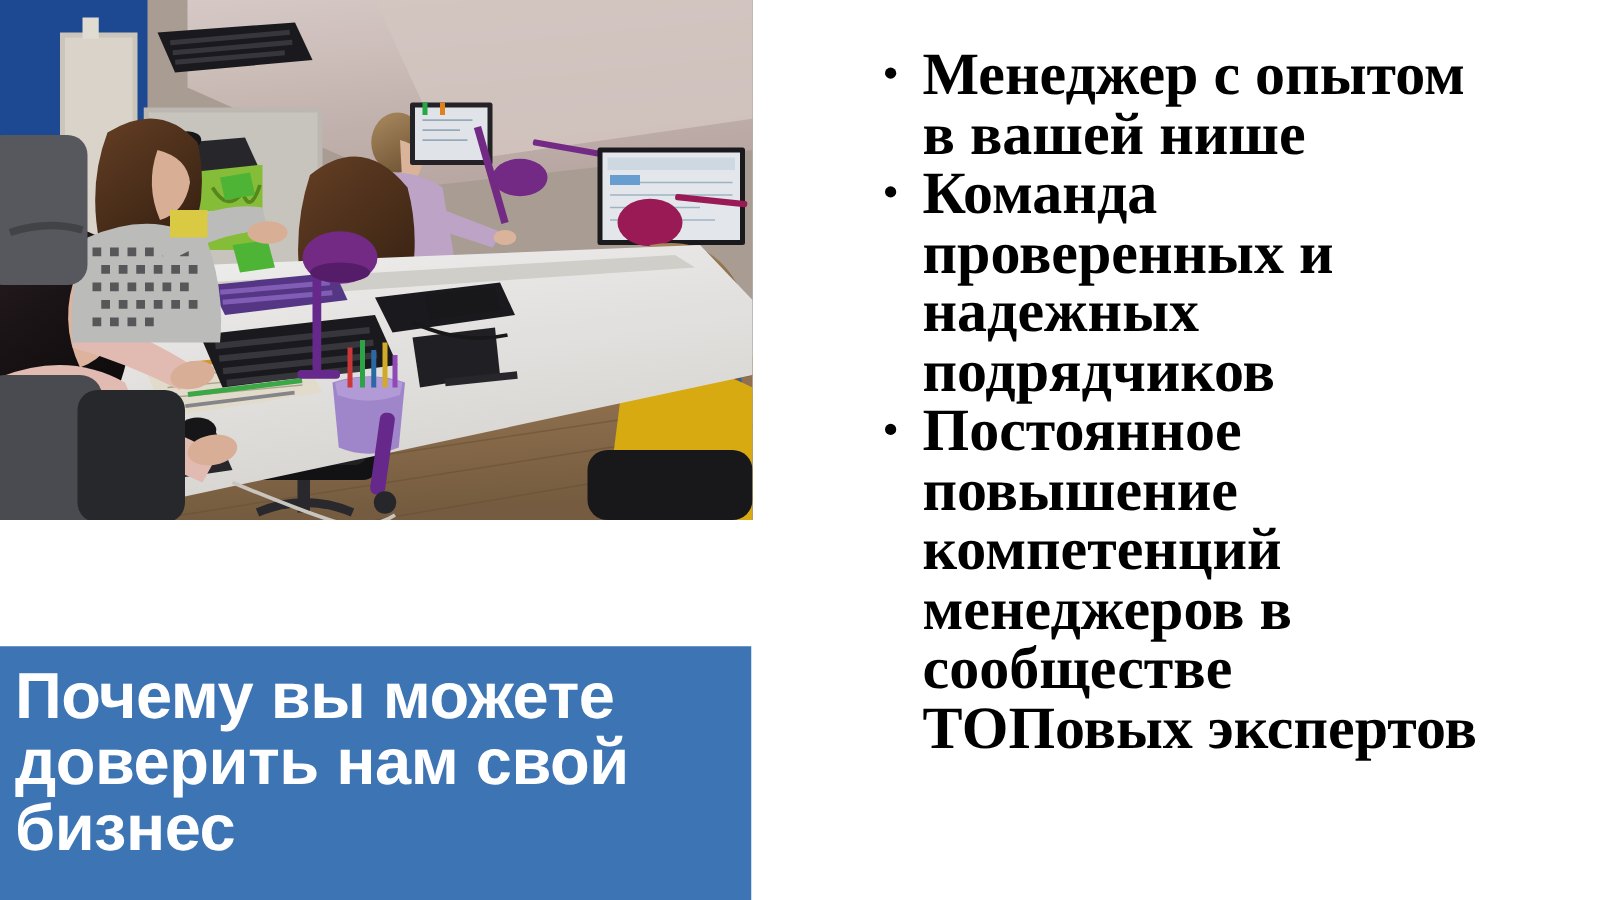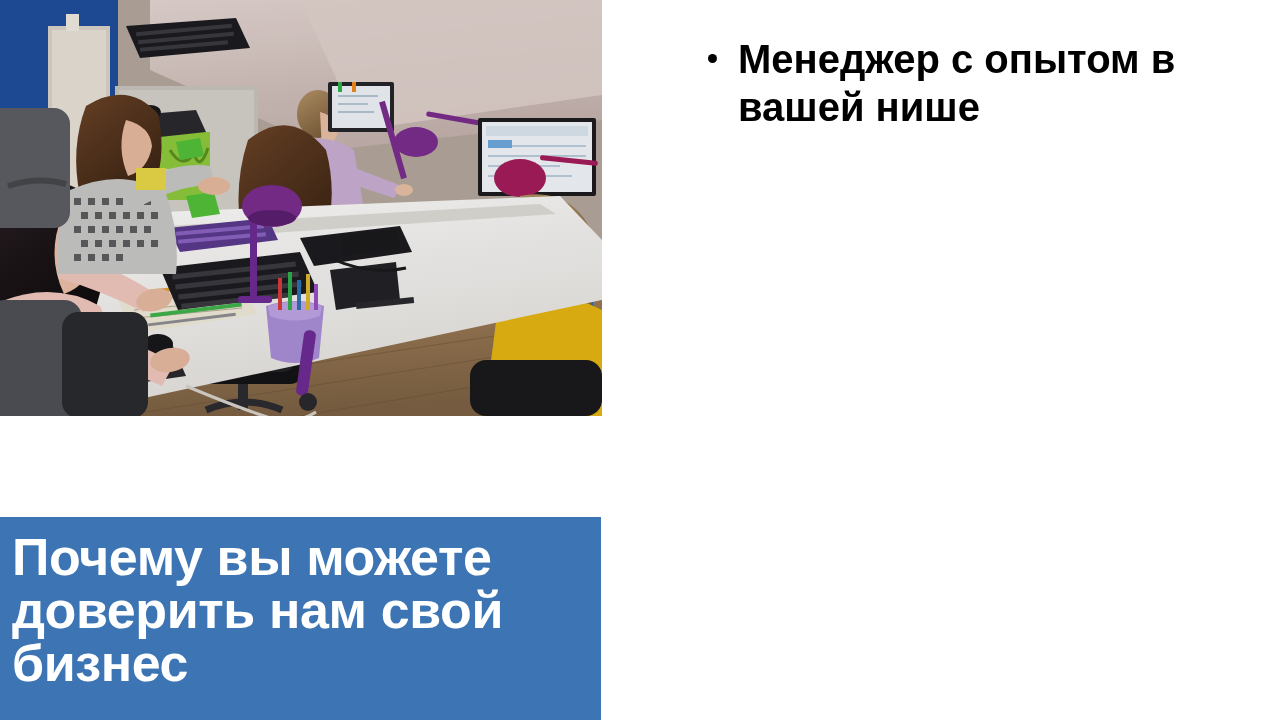--- a/index.html
+++ b/index.html
@@ -65,23 +65,23 @@
     width: 505px;
   }
   ul.bullets {
     margin: 0;
     padding: 0 0 0 44px;
     list-style: none;
   }
   ul.bullets > li {
     position: relative;
     color: #000000;
-    font-family: Liberation Sans, sans-serif;
+    font-family: Liberation Serif, serif;
     font-weight: bold;
-    font-size: 40px;
+    font-size: 48px;
     line-height: 47.5px;
     margin: 0 0 0 0;
     text-align: left;
   }
   ul.bullets > li .bullet-dot {
     position: absolute;
     left: -30px;
     top: 18px;
     width: 9px;
     height: 9px;
@@ -343,16 +343,24 @@
   <div class="title-banner">
     <h1 class="title-text">Почему вы можете доверить нам свой бизнес</h1>
   </div>
 
   <div class="bullets-wrap">
     <ul class="bullets">
       <li>
         <span class="bullet-dot"></span>
         <span>Менеджер с опытом в вашей нише</span>
       </li>
+      <li>
+        <span class="bullet-dot"></span>
+        <span>Команда проверенных и надежных подрядчиков</span>
+      </li>
+      <li>
+        <span class="bullet-dot"></span>
+        <span>Постоянное повышение компетенций менеджеров в сообществе ТОПовых экспертов</span>
+      </li>
     </ul>
   </div>
 
 </div>
 
 </body></html>

